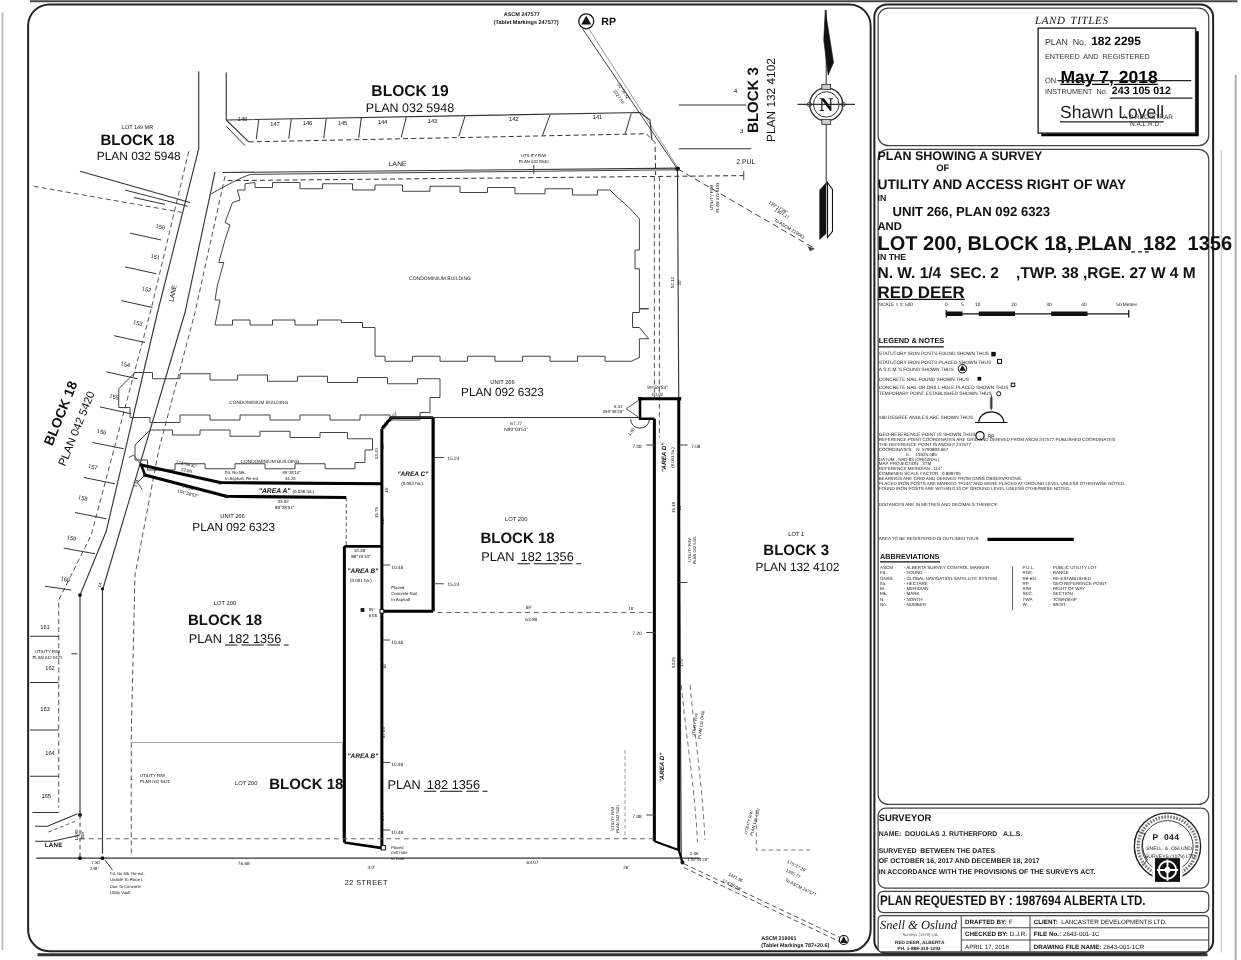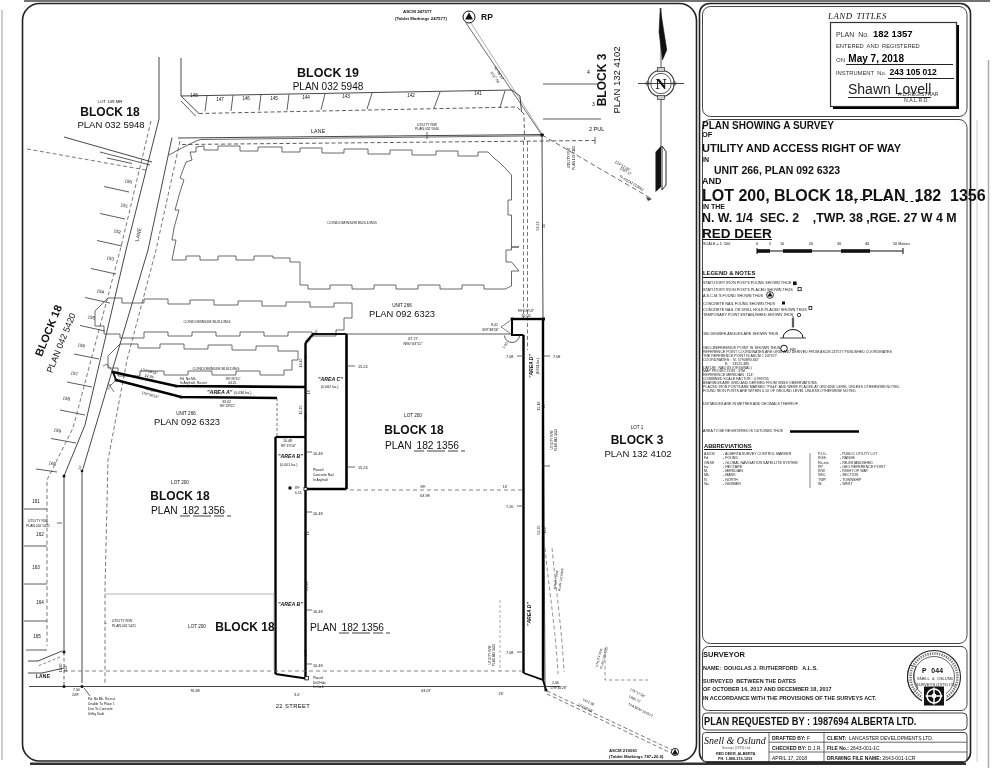--- a/index.html
+++ b/index.html
@@ -573,32 +573,32 @@
 <text x="640" y="711" font-size="3.5" text-anchor="middle" transform="rotate(27 640 711)">To ASCM 247577</text>
 
 <text x="609" y="752" font-size="4.3" font-weight="bold">ASCM 219061</text>
 <text x="609" y="757.5" font-size="4.3" font-weight="bold">(Tablet Markings 787+20.6)</text>
 </g>
 </svg>
 <div id="panetext">
 
 <div class="t ser" style="left:828px;top:10.5px;font-size:8.8px;font-style:italic;letter-spacing:0.5px;">LAND  TITLES</div>
 
-<div class="t" style="left:836px;top:28px;font-size:7px;color:#333;">PLAN&nbsp;&nbsp;No.&nbsp;&nbsp;<b style="font-size:9.5px;color:#000;">182 1357</b></div>
+<div class="t" style="left:836px;top:28px;font-size:7px;color:#333;">PLAN&nbsp;&nbsp;No.&nbsp;&nbsp;<b style="font-size:9.5px;color:#000;">182 2295</b></div>
 <div class="t" style="left:836px;top:43px;font-size:5.8px;color:#333;">ENTERED&nbsp; AND&nbsp; REGISTERED</div>
-<div class="t" style="left:836px;top:53px;font-size:6px;color:#333;">ON&nbsp; <b style="font-size:10px;color:#000;">May 7, 2018</b></div>
+<div class="t" style="left:836px;top:53px;font-size:6px;color:#333;">ON&nbsp; <b style="font-size:14px;color:#000;text-decoration:underline;">May 7, 2018</b></div>
 <div class="t" style="left:846px;top:63.5px;width:107px;border-top:0.8px solid #222;"></div>
 <div class="t" style="left:836px;top:67px;font-size:5.8px;color:#333;">INSTRUMENT&nbsp; No.&nbsp; <b style="font-size:8.5px;color:#000;">243 105 012</b></div>
 <div class="t" style="left:888px;top:77.5px;width:66px;border-top:0.8px solid #222;"></div>
 <div class="t" style="left:848px;top:81px;font-size:14px;color:#222;border-bottom:0.9px solid #222;">Shawn Lovell</div>
 <div class="t" style="left:898px;top:91px;font-size:5.2px;color:#333;">A.D.REGISTRAR</div>
 <div class="t" style="left:904px;top:97px;font-size:5.2px;color:#333;">N.A.L.R.D.</div>
 
 <div class="t" style="left:702px;top:120px;font-size:10px;font-weight:bold;">PLAN SHOWING A SURVEY</div>
-<div class="t" style="left:702px;top:130px;font-size:7.5px;font-weight:bold;">OF</div>
+<div class="t" style="left:702px;top:130px;font-size:7.5px;font-weight:bold;padding-left:47px;">OF</div>
 <div class="t" style="left:702px;top:142px;font-size:11px;font-weight:bold;">UTILITY AND ACCESS RIGHT OF WAY</div>
 <div class="t" style="left:702px;top:155.5px;font-size:7px;font-weight:bold;">IN</div>
 <div class="t" style="left:702px;top:163.5px;font-size:10.5px;font-weight:bold;margin-left:12px;">UNIT 266, PLAN 092 6323</div>
 <div class="t" style="left:702px;top:176px;font-size:9px;font-weight:bold;">AND</div>
 <div class="t" style="left:702px;top:186.5px;font-size:16px;font-weight:bold;">LOT 200, BLOCK 18, PLAN&nbsp; 182&nbsp; 1356</div>
 <div class="t" style="left:845px;top:198.5px;width:58px;border-top:1.2px dashed #111;"></div>
 <div class="t" style="left:905px;top:200.5px;width:14px;border-top:1.2px dashed #111;"></div>
 <div class="t" style="left:702px;top:202.5px;font-size:7px;font-weight:bold;">IN THE</div>
 <div class="t" style="left:702px;top:211px;font-size:12.4px;font-weight:bold;letter-spacing:0px;">N. W. 1/4&nbsp; SEC. 2&nbsp;&nbsp;&nbsp;&nbsp;,TWP. 38 ,RGE. 27 W 4 M</div>
 <div class="t" style="left:702px;top:226px;font-size:13.5px;font-weight:bold;text-decoration:underline;">RED DEER</div>

